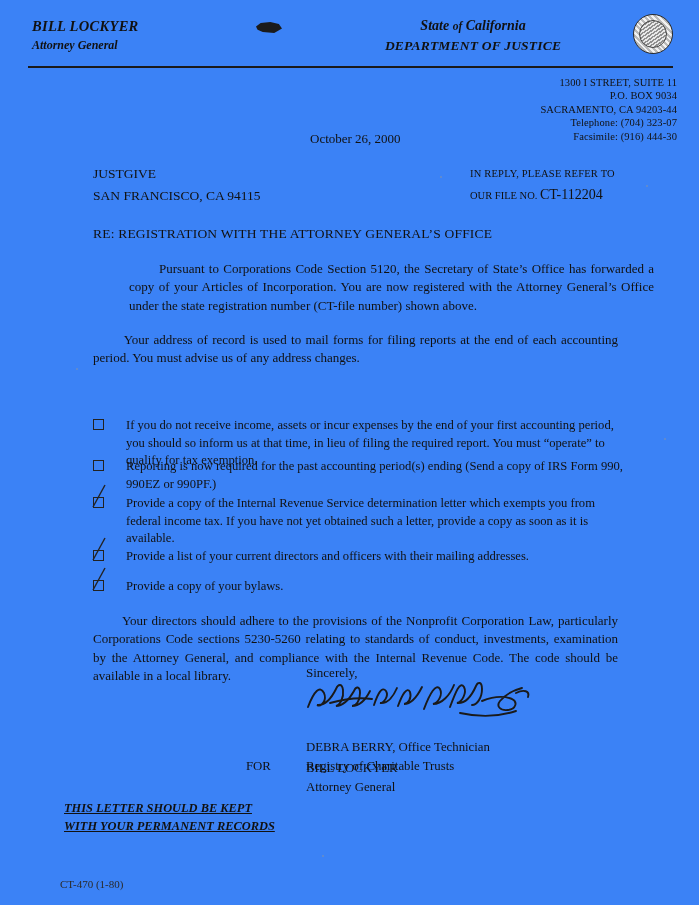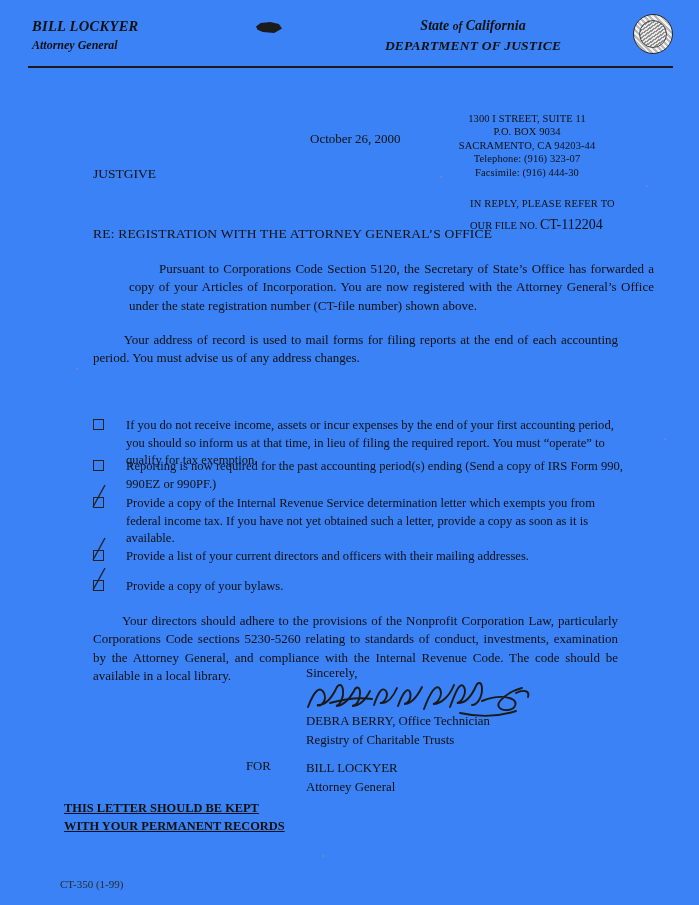--- a/index.html
+++ b/index.html
@@ -102,26 +102,25 @@
     height: 2px;
     background: #1a1a1a;
   }
 
   
   .addr-block {
     position: absolute;
     right: 22px;
     top: 76px;
     width: 300px;
-    text-align: center;
+    text-align: right;
     font-size: 10.5px;
     line-height: 1.28;
     letter-spacing: .1px;
     font-family: "Liberation Serif", serif;
-    margin-top: 36px;
   }
 
   
   .date-line {
     position: absolute;
     left: 310px;
     top: 131px;
     font-size: 13px;
   }
 
@@ -137,21 +136,21 @@
 
   
   .reply-box {
     position: absolute;
     left: 470px;
     top: 166px;
     width: 200px;
     font-size: 10.5px;
     line-height: 1.5;
   }
-  .reply-box .ln1 { letter-spacing: .2px; margin-top: 30px; }
+  .reply-box .ln1 { letter-spacing: .2px; }
   .reply-box .ln2 { margin-top: 2px; }
   .reply-box .fileno { font-size: 14px; font-family: "Liberation Serif", serif; }
 
   
   .re-line {
     position: absolute;
     left: 93px;
     top: 226px;
     font-size: 13.5px;
     letter-spacing: .2px;
@@ -215,21 +214,21 @@
   .sig-svg {
     position: absolute;
     left: 300px;
     top: 673px;
     width: 250px;
     height: 48px;
   }
   .sig-name {
     position: absolute;
     left: 306px;
-    top: 712px;
+    top: 738px;
     font-size: 12.8px;
     line-height: 1.45;
   }
   .for-line {
     position: absolute;
     left: 246px;
     top: 759px;
     font-size: 12.8px;
   }
   .for-name {
@@ -241,21 +240,21 @@
   }
 
   .keep-note {
     position: absolute;
     left: 64px;
     top: 800px;
     font-size: 12.4px;
     line-height: 1.42;
     font-weight: bold;
   }
-  .keep-note span { text-decoration: underline; display: block; }
+  .keep-note span { text-decoration: underline; display: block; font-style: italic; }
 
   .formno {
     position: absolute;
     left: 60px;
     top: 878px;
     font-size: 11px;
     color: #2a2a2a;
   }
 
   
@@ -294,28 +293,29 @@
       <div class="seal-circle"></div>
     </div>
   </div>
 
   <div class="rule"></div>
 
   <div class="addr-block">
     <div>1300 I STREET, SUITE 11</div>
     <div>P.O. BOX 9034</div>
     <div>SACRAMENTO, CA 94203-44</div>
-    <div>Telephone:  (916) 323-07</div>
+    <div>Telephone:  (704) 323-07</div>
     <div>Facsimile:  (916) 444-30</div>
   </div>
 
   <div class="date-line">October 26, 2000</div>
 
   <div class="recipient">
     <div>JUSTGIVE</div>
+    <div>SAN FRANCISCO, CA   94115</div>
   </div>
 
   <div class="reply-box">
     <div class="ln1">IN REPLY, PLEASE REFER TO</div>
     <div class="ln2">
       <span>OUR FILE NO.</span>
       <span class="fileno">CT-112204</span>
     </div>
   </div>
 
@@ -393,20 +393,20 @@
   <div class="for-name">
     <div>BILL LOCKYER</div>
     <div>Attorney General</div>
   </div>
 
   <div class="keep-note">
     <span>THIS LETTER SHOULD BE KEPT</span>
     <span>WITH YOUR PERMANENT RECORDS</span>
   </div>
 
-  <div class="formno">CT-350 (1-99)</div>
+  <div class="formno">CT-470 (1-80)</div>
 
   <div class="speck" style="left:646px; top:185px; width:2px; height:2px;"></div>
   <div class="speck" style="left:440px; top:176px; width:2px; height:2px;"></div>
   <div class="speck" style="left:664px; top:438px; width:2px; height:2px;"></div>
   <div class="speck" style="left:322px; top:855px; width:2px; height:2px;"></div>
   <div class="speck" style="left:76px; top:368px; width:2px; height:2px;"></div>
 </div>
 
 </body></html>

